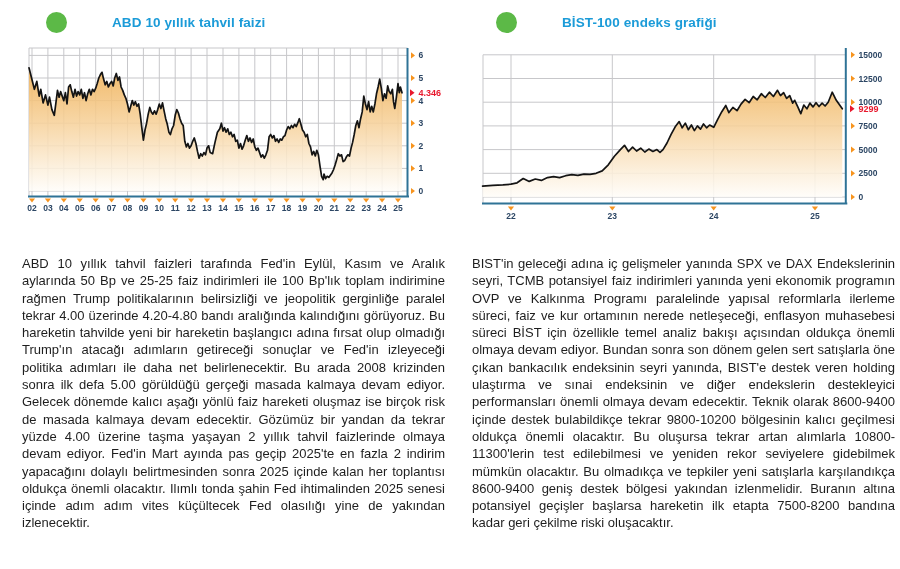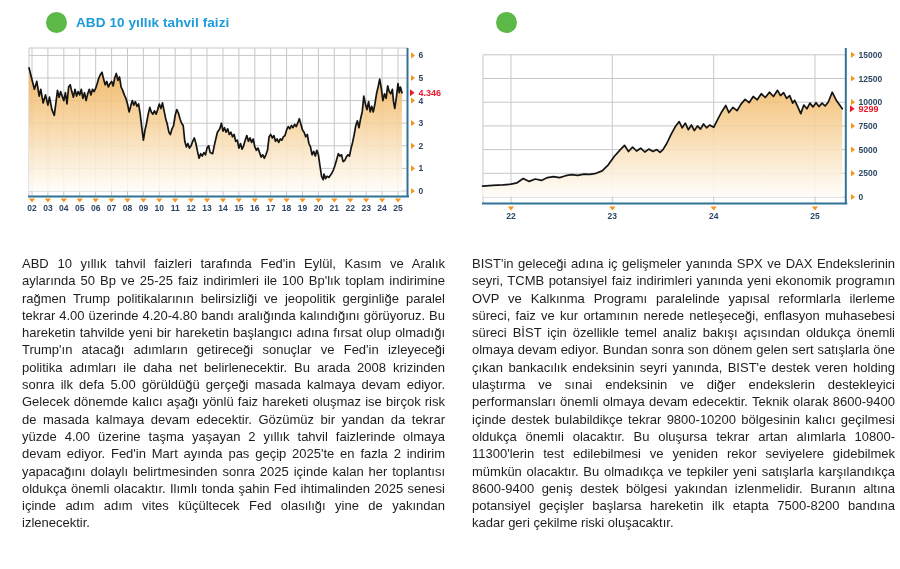--- a/index.html
+++ b/index.html
@@ -6,21 +6,21 @@
   body{
     width:900px;height:569px;position:relative;overflow:hidden;
     background:#ffffff;
     font-family:"Liberation Sans","DejaVu Sans",sans-serif;
   }
   .panel{position:absolute;top:0;width:450px;height:569px;}
   #panel-left{left:0;}
   #panel-right{left:450px;}
   .hdr{position:absolute;top:10px;left:46px;height:24px;display:flex;align-items:center;}
   .dot{width:21px;height:21px;border-radius:50%;background:#5cb947;margin-right:9px;flex:0 0 auto;}
-  .ctitle{font-size:13.5px;font-weight:700;color:#1b9bd8;letter-spacing:.1px;white-space:nowrap;}
+  .ctitle{font-size:13.5px;font-weight:700;color:#1b9bd8;letter-spacing:.1px;white-space:nowrap;margin-left:36px;}
   svg.chart{position:absolute;top:40px;left:0;display:block;}
   .body-text{
     position:absolute;top:255px;left:22px;width:423px;
     font-size:13px;line-height:17.3px;color:#1e1e1e;
     text-align:justify;margin:0;
   }
   text.tick{font-family:"Liberation Sans","DejaVu Sans",sans-serif;font-size:8.5px;font-weight:700;}
   text.cur{font-family:"Liberation Sans","DejaVu Sans",sans-serif;font-size:9px;font-weight:700;}
 </style>
 </head>
@@ -149,20 +149,21 @@
         <polygon points="410,49.280399999999986 410,56.280399999999986 414.55,52.780399999999986" fill="#e8182d"></polygon>
         <text x="418.5" y="55.780399999999986" class="cur" fill="#e8182d">4.346</text>
       </g>
     </svg>
   <p class="body-text">ABD 10 yıllık tahvil faizleri tarafında Fed'in Eylül, Kasım ve Aralık aylarında 50 Bp ve 25-25 faiz indirimleri ile 100 Bp'lık toplam indirimine rağmen Trump politikalarının belirsizliği ve jeopolitik gerginliğe paralel tekrar 4.00 üzerinde 4.20-4.80 bandı aralığında kalındığını görüyoruz. Bu hareketin tahvilde yeni bir hareketin başlangıcı adına fırsat olup olmadığı Trump'ın atacağı adımların getireceği sonuçlar ve Fed'in izleyeceği politika adımları ile daha net belirlenecektir. Bu arada 2008 krizinden sonra ilk defa 5.00 görüldüğü gerçeği masada kalmaya devam ediyor. Gelecek dönemde kalıcı aşağı yönlü faiz hareketi oluşmaz ise birçok risk de masada kalmaya devam edecektir. Gözümüz bir yandan da tekrar yüzde 4.00 üzerine taşma yaşayan 2 yıllık tahvil faizlerinde olmaya devam ediyor. Fed'in Mart ayında pas geçip 2025'te en fazla 2 indirim yapacağını dolaylı belirtmesinden sonra 2025 içinde kalan her toplantısı oldukça önemli olacaktır. Ilımlı tonda şahin Fed ihtimalinden 2025 senesi içinde adım adım vites küçültecek Fed olasılığı yine de yakından izlenecektir.</p>
 </div>
 
 <div class="panel" id="panel-right">
   <div class="hdr">
     <span class="dot"></span>
+    <span class="ctitle">BİST-100 endeks grafiği</span>
   </div>
   <svg class="chart" id="chart-bist100" width="450" height="192" viewBox="0 0 450 192">
       <defs>
         <linearGradient id="grad-bist100" gradientUnits="userSpaceOnUse" x1="0" y1="10" x2="0" y2="157">
           <stop offset="0" stop-color="#eca43c"></stop>
           <stop offset="0.5" stop-color="#f6cf96"></stop>
           <stop offset="0.85" stop-color="#fcf0dd"></stop>
           <stop offset="1" stop-color="#fffdf9"></stop>
         </linearGradient>
       </defs>

